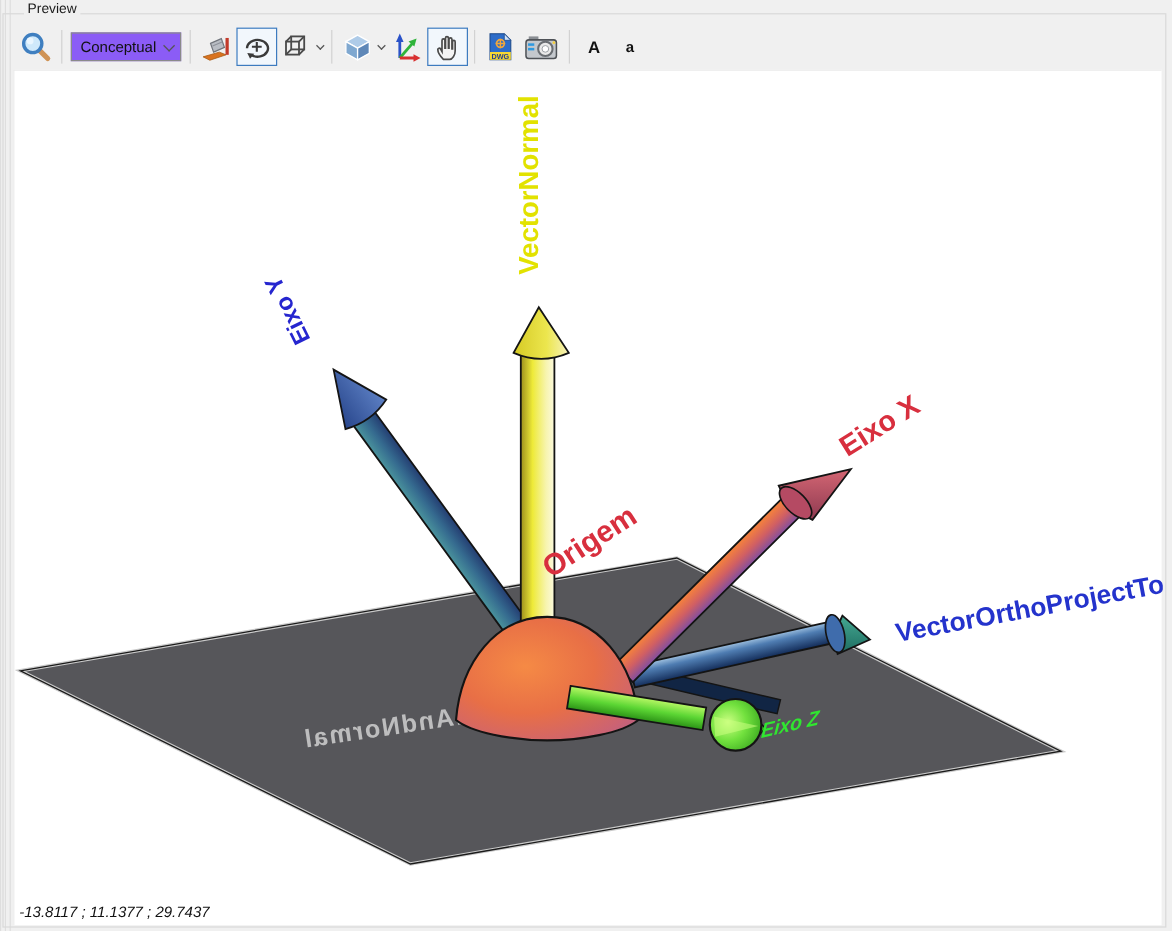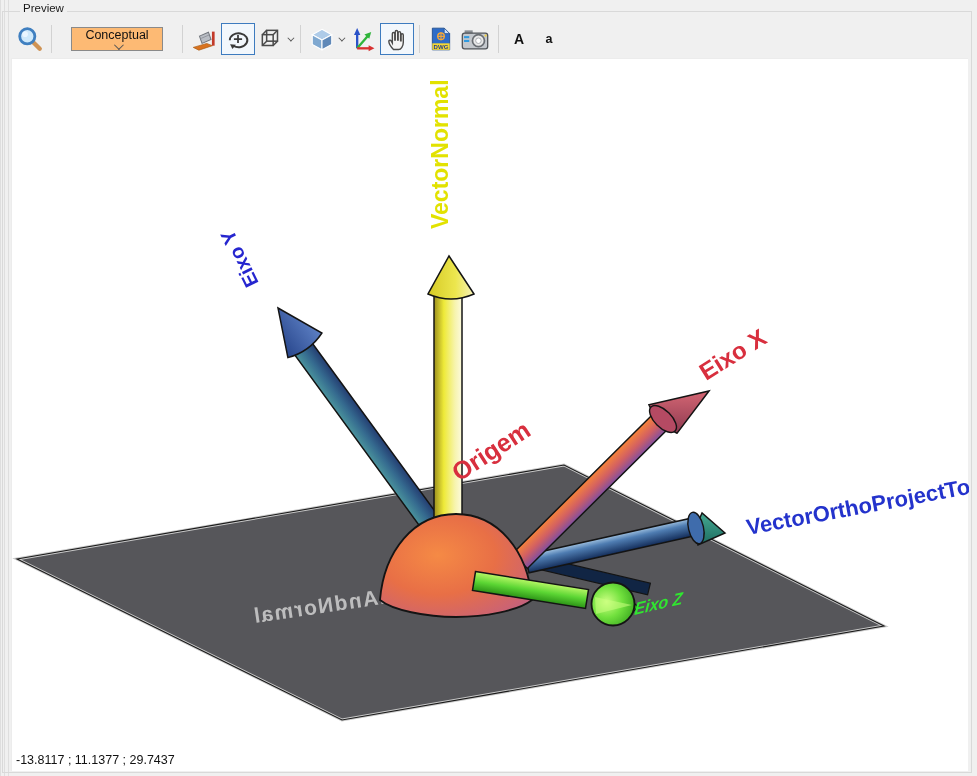--- a/index.html
+++ b/index.html
@@ -9,30 +9,30 @@
   .groupbox { position:absolute; left:2px; top:11px; width:970px; height:762px;
               border:1px solid #d9d9d9; }
   .caption { position:absolute; left:20px; top:2px; background:#f0f0f0; padding:0 3px;
              font-size:11.5px; color:#1a1a1a; z-index:3; }
   .toolbar { position:absolute; left:14px; top:22px; height:34px; display:flex;
              align-items:center; z-index:2; }
   .btn { height:32px; min-width:30px; display:flex; align-items:center; justify-content:center;
          border:1px solid transparent; background:transparent; padding:0 2px; }
   .btn.active { border-color:#3d7bbf; background:#f2f7fc; }
   .sep { width:1px; height:28px; background:#d2d2d2; margin:0 5px; }
-  .combo { width:92px; height:24px; border:1px solid #8a8a8a; background:#fdba74;
+  .combo { width:92px; height:24px; border:1px solid #8a8a8a; background:#8b5cf6;
            display:flex; align-items:center; justify-content:space-between;
-           padding:0 7px; font-size:12.5px; color:#111; margin:0 14px;flex-direction:column; }
+           padding:0 7px; font-size:12.5px; color:#111; margin:0 2px; }
   .caret { width:7px; height:7px; border-right:1.5px solid #555; border-bottom:1.5px solid #555;
            transform:rotate(45deg) translateY(-2px); }
   .caret.small { width:5px; height:5px; margin-left:3px; }
   .txtbtn { font-weight:bold; color:#111; }
   .canvas { position:absolute; left:11px; top:58px; width:957px; height:713px;
             background:#ffffff; border-left:1px solid #ececec; border-top:1px solid #ececec; }
-  .status { position:absolute; left:4px; top:694px; font-size:12.5px; color:#111; z-index:2; }
+  .status { position:absolute; left:4px; top:694px; font-size:12.5px; color:#111; z-index:2;font-style:italic; }
   svg text { font-family:"Liberation Sans", sans-serif; }
 </style>
 </head>
 <body>
 
 <div class="gutter-line" style="left:0px"></div>
 <div class="gutter-line" style="left:4px"></div>
 <div class="gutter-line" style="left:8px"></div>
 
 <div class="groupbox"></div>

